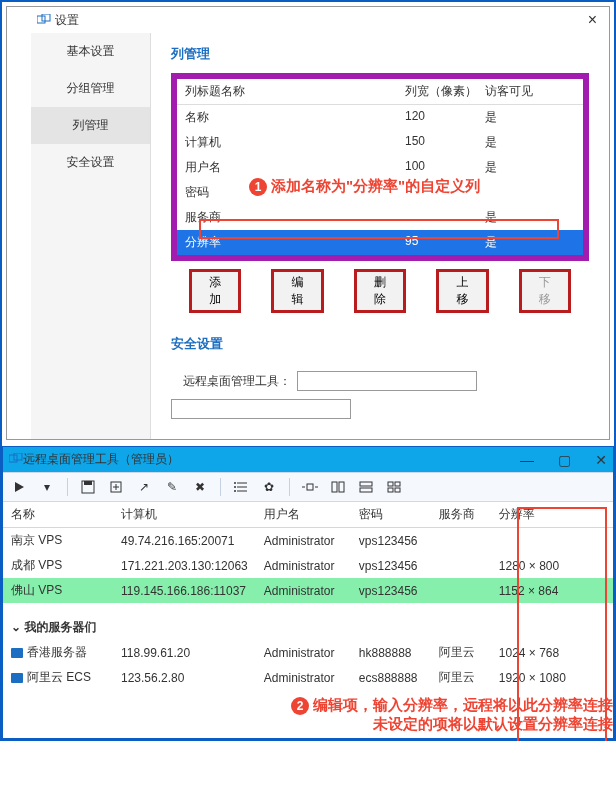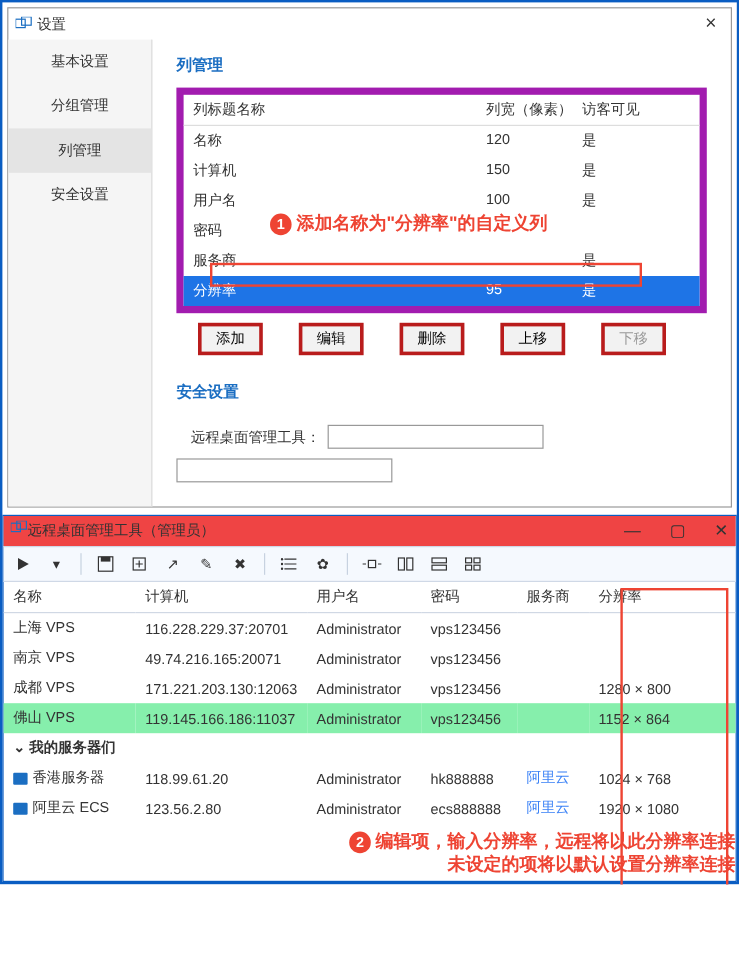--- a/index.html
+++ b/index.html
@@ -25,42 +25,42 @@
   .btn.disabled { color: #999; }
   .frm { margin-top: 18px; }
   .frm-row { display: flex; align-items: center; margin: 8px 0; }
   .frm-row label { width: 120px; text-align: right; margin-right: 6px; }
   .frm-row input { border: 1px solid #999; height: 20px; width: 180px; padding: 0 4px; }
   .callout { position: absolute; color: #e43; font-size: 15px; font-weight: 600; display: flex; align-items: center; }
   .badge { display: inline-flex; width: 18px; height: 18px; border-radius: 50%; background: #e43; color: #fff; align-items: center; justify-content: center; font-size: 12px; margin-right: 4px; }
   .hl { position: absolute; border: 2px solid #e43; pointer-events: none; }
 
   .window { border: 1px solid #0a5dc2; margin-top: 6px; }
-  .win-title { display: flex; align-items: flex-start; padding: 4px 6px; background: #ef4444; }
+  .win-title { display: flex; align-items: flex-end; padding: 4px 6px; background: #0ea5e9; }
   .win-title .title { flex: 1; font-size: 12px; }
   .win-ctrl { display: flex; gap: 24px; font-family: Arial; font-size: 14px; }
   .win-bar { border-top: 1px solid #cfd8e6; border-bottom: 1px solid #cfd8e6; background: #f5f9fe; padding: 4px 6px; display: flex; gap: 8px; align-items: center; }
   .tb { width: 20px; height: 20px; display: inline-flex; align-items: center; justify-content: center; }
   .sep { width: 1px; height: 18px; background: #c7d2e0; margin: 0 2px; }
   .grid { width: 100%; border-collapse: collapse; }
   .grid th, .grid td { text-align: left; padding: 4px 8px; font-size: 12px; font-weight: normal; }
   .grid thead th { border-bottom: 1px solid #d0d8e4; color: #333; }
   .grid tr.selrow td { background: #86efac; }
-  .grouprow td { font-weight: 600; padding-top: 4px; }
-  .link { color: #3b82f6; }
+  .grouprow td { font-weight: 600; padding-top: 16px; }
+  .link { color: #404040; }
   .pc { width: 12px; height: 10px; background: #1b6ec2; display: inline-block; border-radius: 1px; margin-right: 4px; vertical-align: middle; }
   .callout2 { color: #e43; font-size: 15px; font-weight: 700; text-align: right; padding: 6px 0 4px; }
   .window { position: relative; }
 </style>
 </head>
 <body>
 
 <div class="wrap">
 
-  <div class="dialog" style="margin:4px;">
+  <div class="dialog" style="margin:4px;padding-left:24px;">
     <div class="dlg-title">
       <span class="icon">
         <svg width="14" height="12">
             <rect x="0" y="2" width="8" height="7" fill="none" stroke="#1b6ec2"></rect>
             <rect x="5" y="0" width="8" height="7" fill="none" stroke="#1b6ec2"></rect>
           </svg>
       </span>
       <span class="title">设置</span>
       <span class="dlg-close">×</span>
     </div>
@@ -225,28 +225,20 @@
         <th style="width:110px">名称</th>
         <th style="width:140px">计算机</th>
         <th style="width:95px">用户名</th>
         <th style="width:80px">密码</th>
         <th style="width:60px">服务商</th>
         <th>分辨率</th>
       </tr>
         </thead>
       <tbody id="trows">
           <tr>
-            <td>上海 VPS</td>
-            <td>116.228.229.37:20701</td>
-            <td>Administrator</td>
-            <td>vps123456</td>
-            <td></td>
-            <td></td>
-          </tr>
-          <tr>
             <td>南京 VPS</td>
             <td>49.74.216.165:20071</td>
             <td>Administrator</td>
             <td>vps123456</td>
             <td></td>
             <td></td>
           </tr>
           <tr>
             <td>成都 VPS</td>
             <td>171.221.203.130:12063</td>

